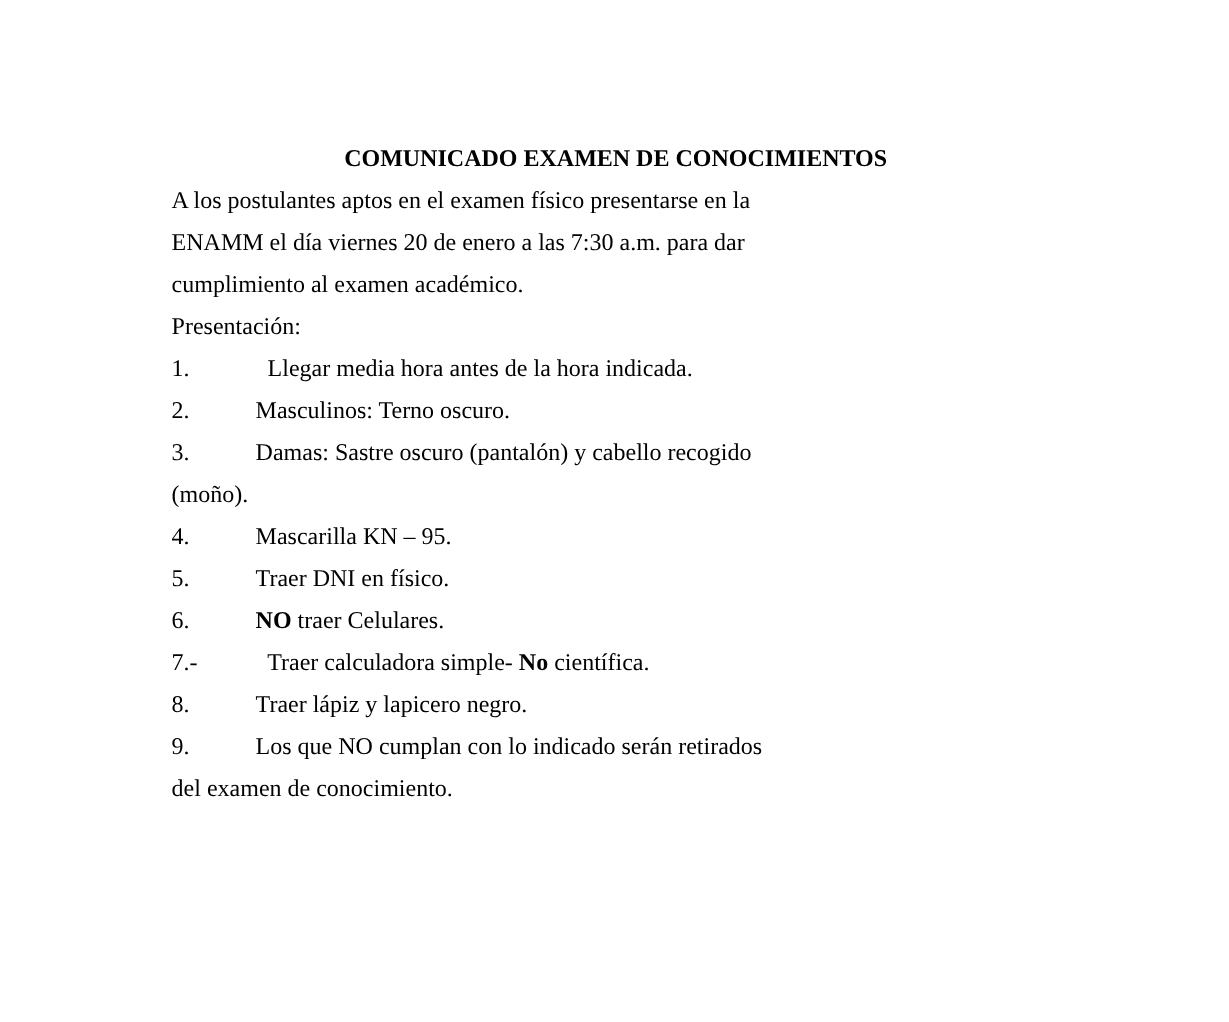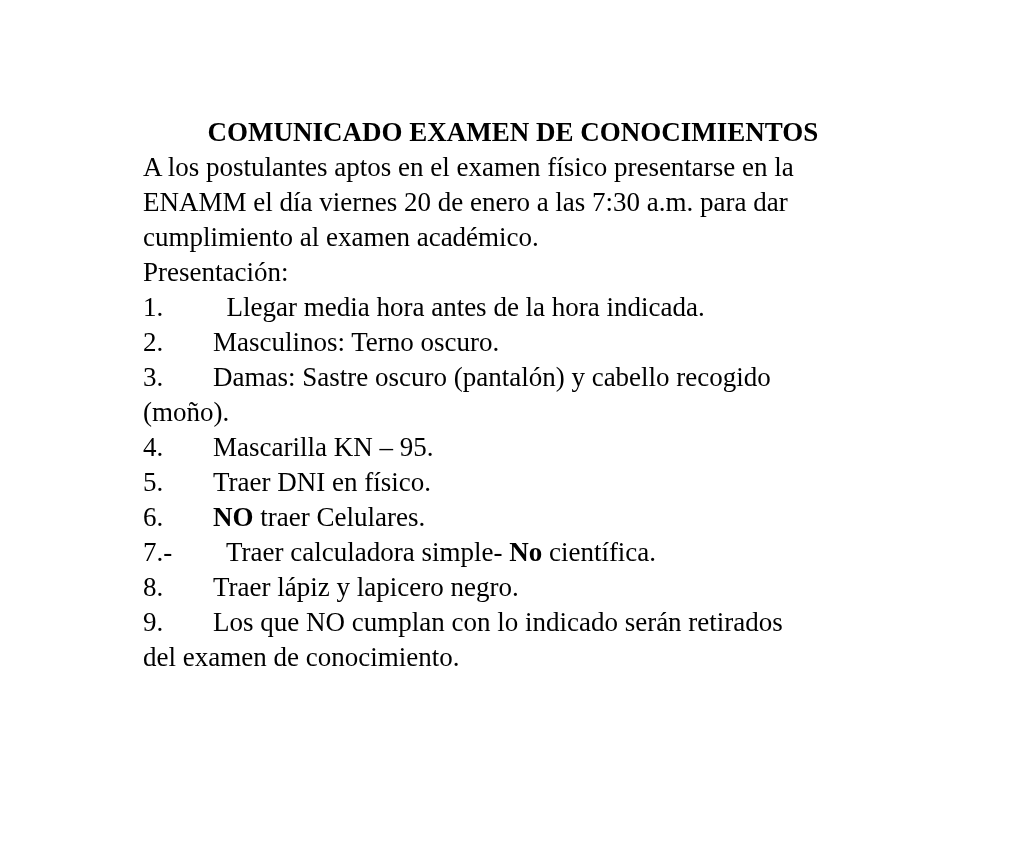--- a/index.html
+++ b/index.html
@@ -13,21 +13,21 @@
     position: relative;
     overflow: hidden;
     font-family: "Liberation Serif", "DejaVu Serif", serif;
   }
   .doc {
     position: absolute;
     left: 143px;
     top: 115px;
     width: 740px;
     color: #000000;
-    font-size: 27px;
+    font-size: 20px;
     line-height: 35px;
     white-space: pre;
   }
   .line {
     min-height: 35px;
   }
   .line.title {
     text-align: center;
     font-weight: bold;
   }

